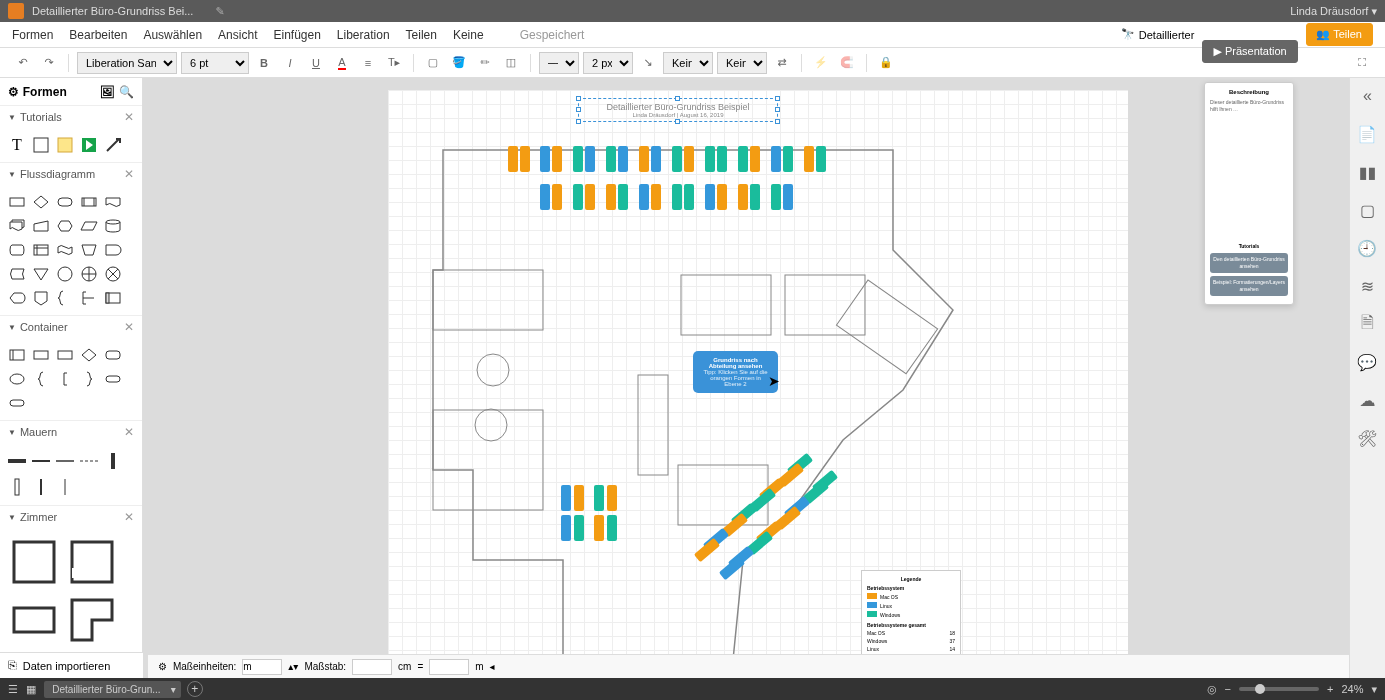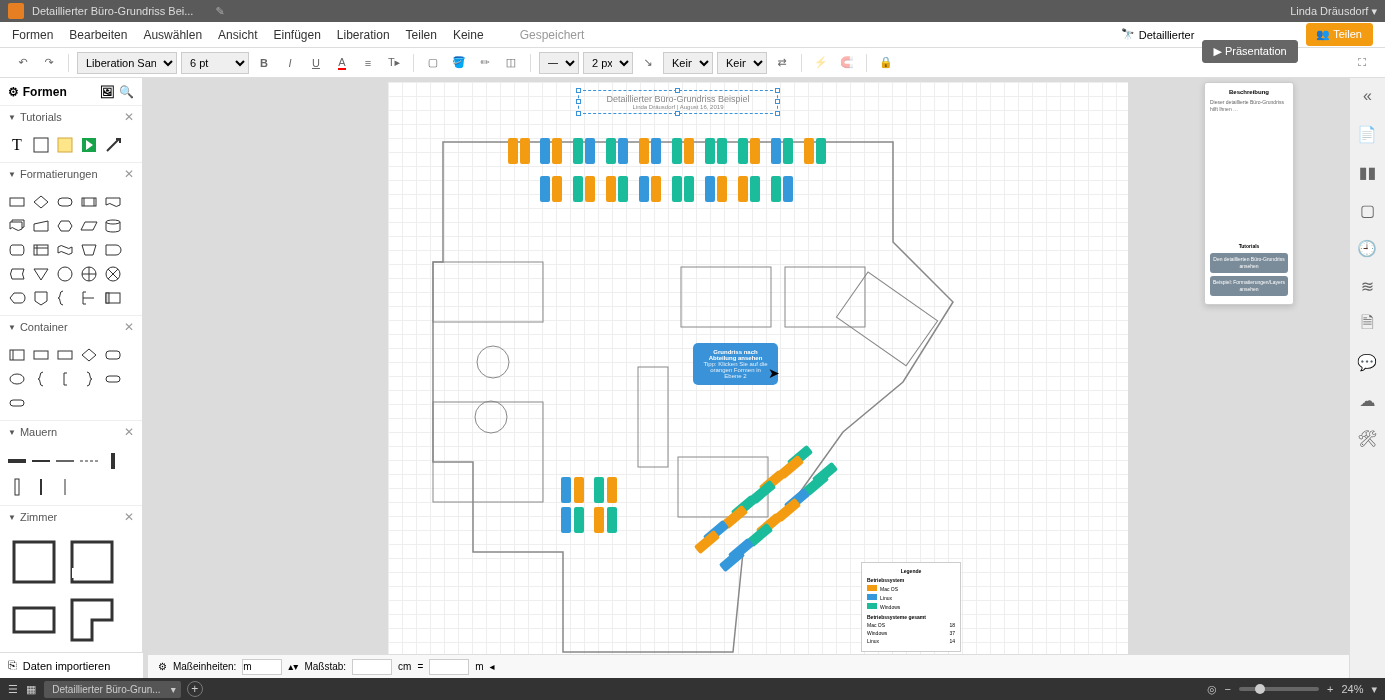--- a/index.html
+++ b/index.html
@@ -45,21 +45,21 @@
 .shape-grid { display: flex; flex-wrap: wrap; padding: 6px; gap: 2px; }
 .shape-grid .sh { width: 22px; height: 22px; display: flex; align-items: center; justify-content: center; cursor: pointer; }
 .shape-grid .sh svg { width: 18px; height: 18px; }
 .shape-grid.big .sh { width: 56px; height: 56px; }
 .shape-grid.big .sh svg { width: 48px; height: 48px; }
 .wall-grid { display: flex; flex-wrap: wrap; padding: 6px; gap: 2px; }
 .wall-grid .wl { width: 22px; height: 24px; display:flex; align-items:center; justify-content:center; }
 .import-btn { padding: 6px 8px; font-size: 11px; display: flex; align-items: center; gap: 6px; border-top: 1px solid #ddd; cursor: pointer; position:absolute; bottom:22px; left:0; width:143px; background:#fff; }
 
 .canvas-area { flex: 1; background: #dcdcdc; position: relative; overflow: hidden; }
-.canvas { position: absolute; left: 245px; top: 4px; width: 740px; height: 590px; background: #fff; background-image: linear-gradient(#eee 1px, transparent 1px), linear-gradient(90deg, #eee 1px, transparent 1px); background-size: 14px 14px; }
+.canvas { position: absolute; left: 245px; top: 12px; width: 740px; height: 590px; background: #fff; background-image: linear-gradient(#eee 1px, transparent 1px), linear-gradient(90deg, #eee 1px, transparent 1px); background-size: 14px 14px; }
 .doc-title { position: absolute; left: 190px; top: 8px; width: 200px; border: 1px dashed #3a92d8; padding: 3px; text-align: center; font-size: 9px; color: #888; }
 .doc-title .sel-handle { position:absolute; width:5px; height:5px; background:#fff; border:1px solid #3a92d8; }
 .h-tl{top:-3px;left:-3px}.h-tr{top:-3px;right:-3px}.h-bl{bottom:-3px;left:-3px}.h-br{bottom:-3px;right:-3px}
 .h-tm{top:-3px;left:50%;margin-left:-3px}.h-bm{bottom:-3px;left:50%;margin-left:-3px}
 .h-ml{top:50%;left:-3px;margin-top:-3px}.h-mr{top:50%;right:-3px;margin-top:-3px}
 .floorplan { position: absolute; left: 25px; top: 40px; width: 545px; height: 540px; }
 .desk { position: absolute; border-radius: 2px; font-size: 5px; color: #fff; writing-mode: vertical-rl; text-align: center; padding: 1px; }
 .desk.orange { background: #f39c12; }
 .desk.blue { background: #3498db; }
 .desk.teal { background: #1abc9c; }
@@ -202,21 +202,21 @@
               <line x1="3" y1="15" x2="15" y2="3" stroke="#333" stroke-width="2" marker-end="url(#a)"></line>
               <path d="M12 3 L16 3 L16 7" fill="none" stroke="#333" stroke-width="2"></path>
             </svg>
           </div>
       </div>
     </div>
 
     <div class="panel-section">
       <div class="sec-hdr">
           <span class="caret">▼</span>
-          <span>Formatierungen</span>
+          <span>Flussdiagramm</span>
           <span class="close">✕</span>
         </div>
       <div class="shape-grid">
         <div class="sh">
             <svg>
               <rect x="2" y="5" width="14" height="8" fill="none" stroke="#333"></rect>
             </svg>
           </div>
         <div class="sh">
             <svg>

